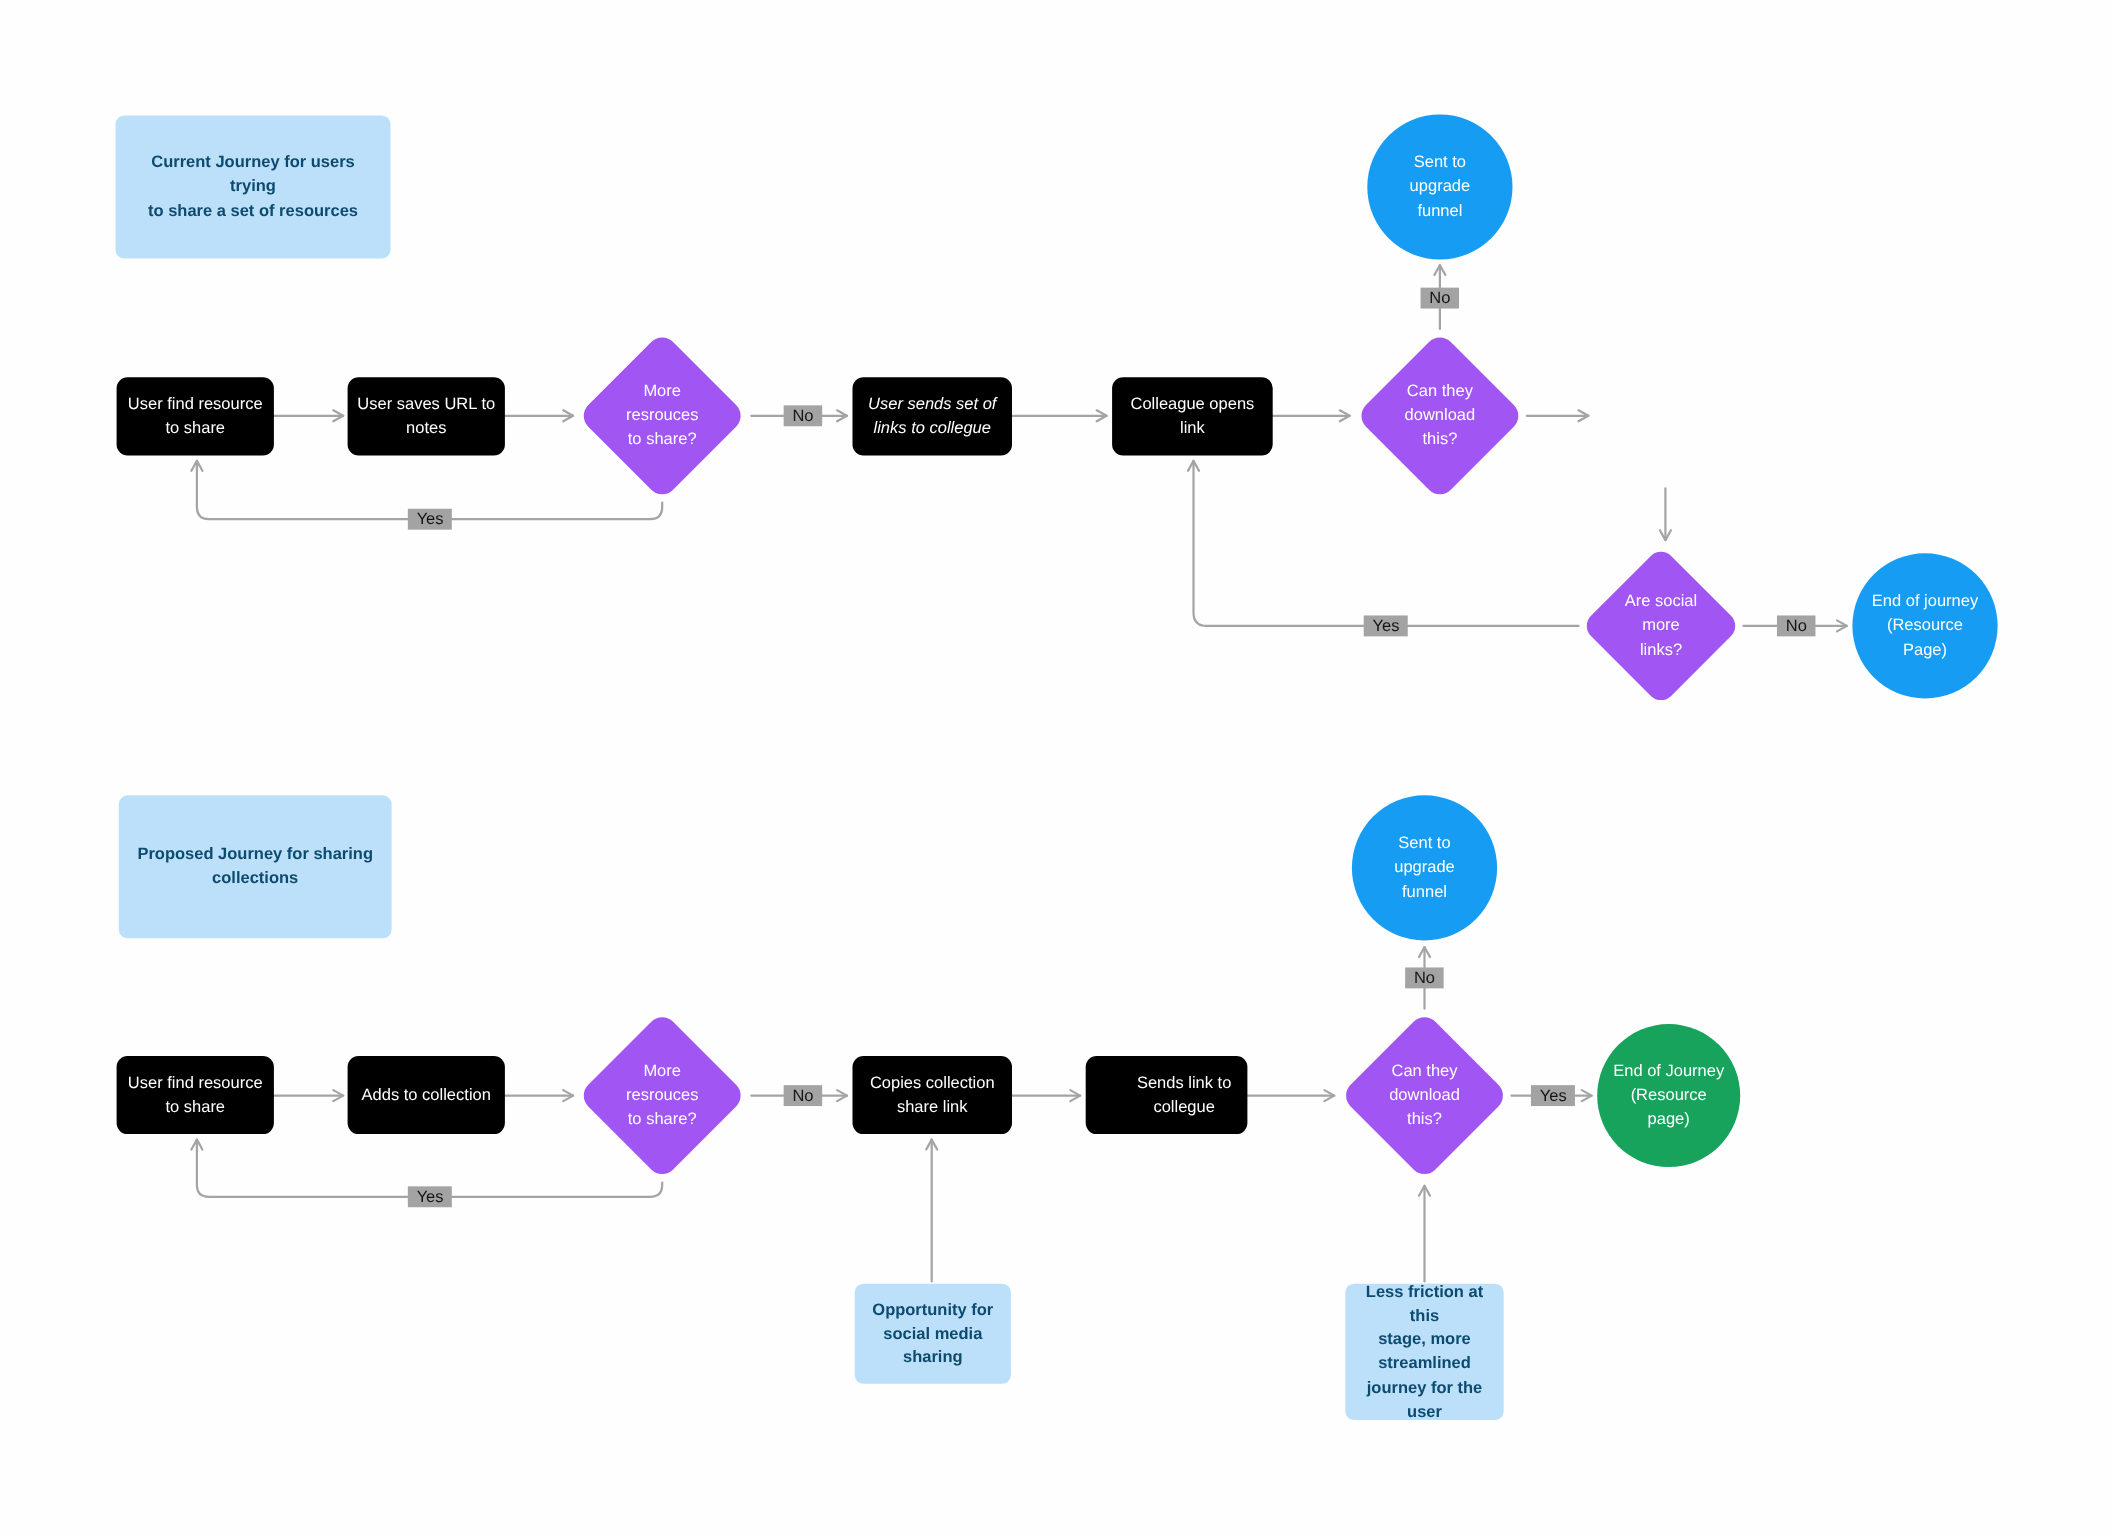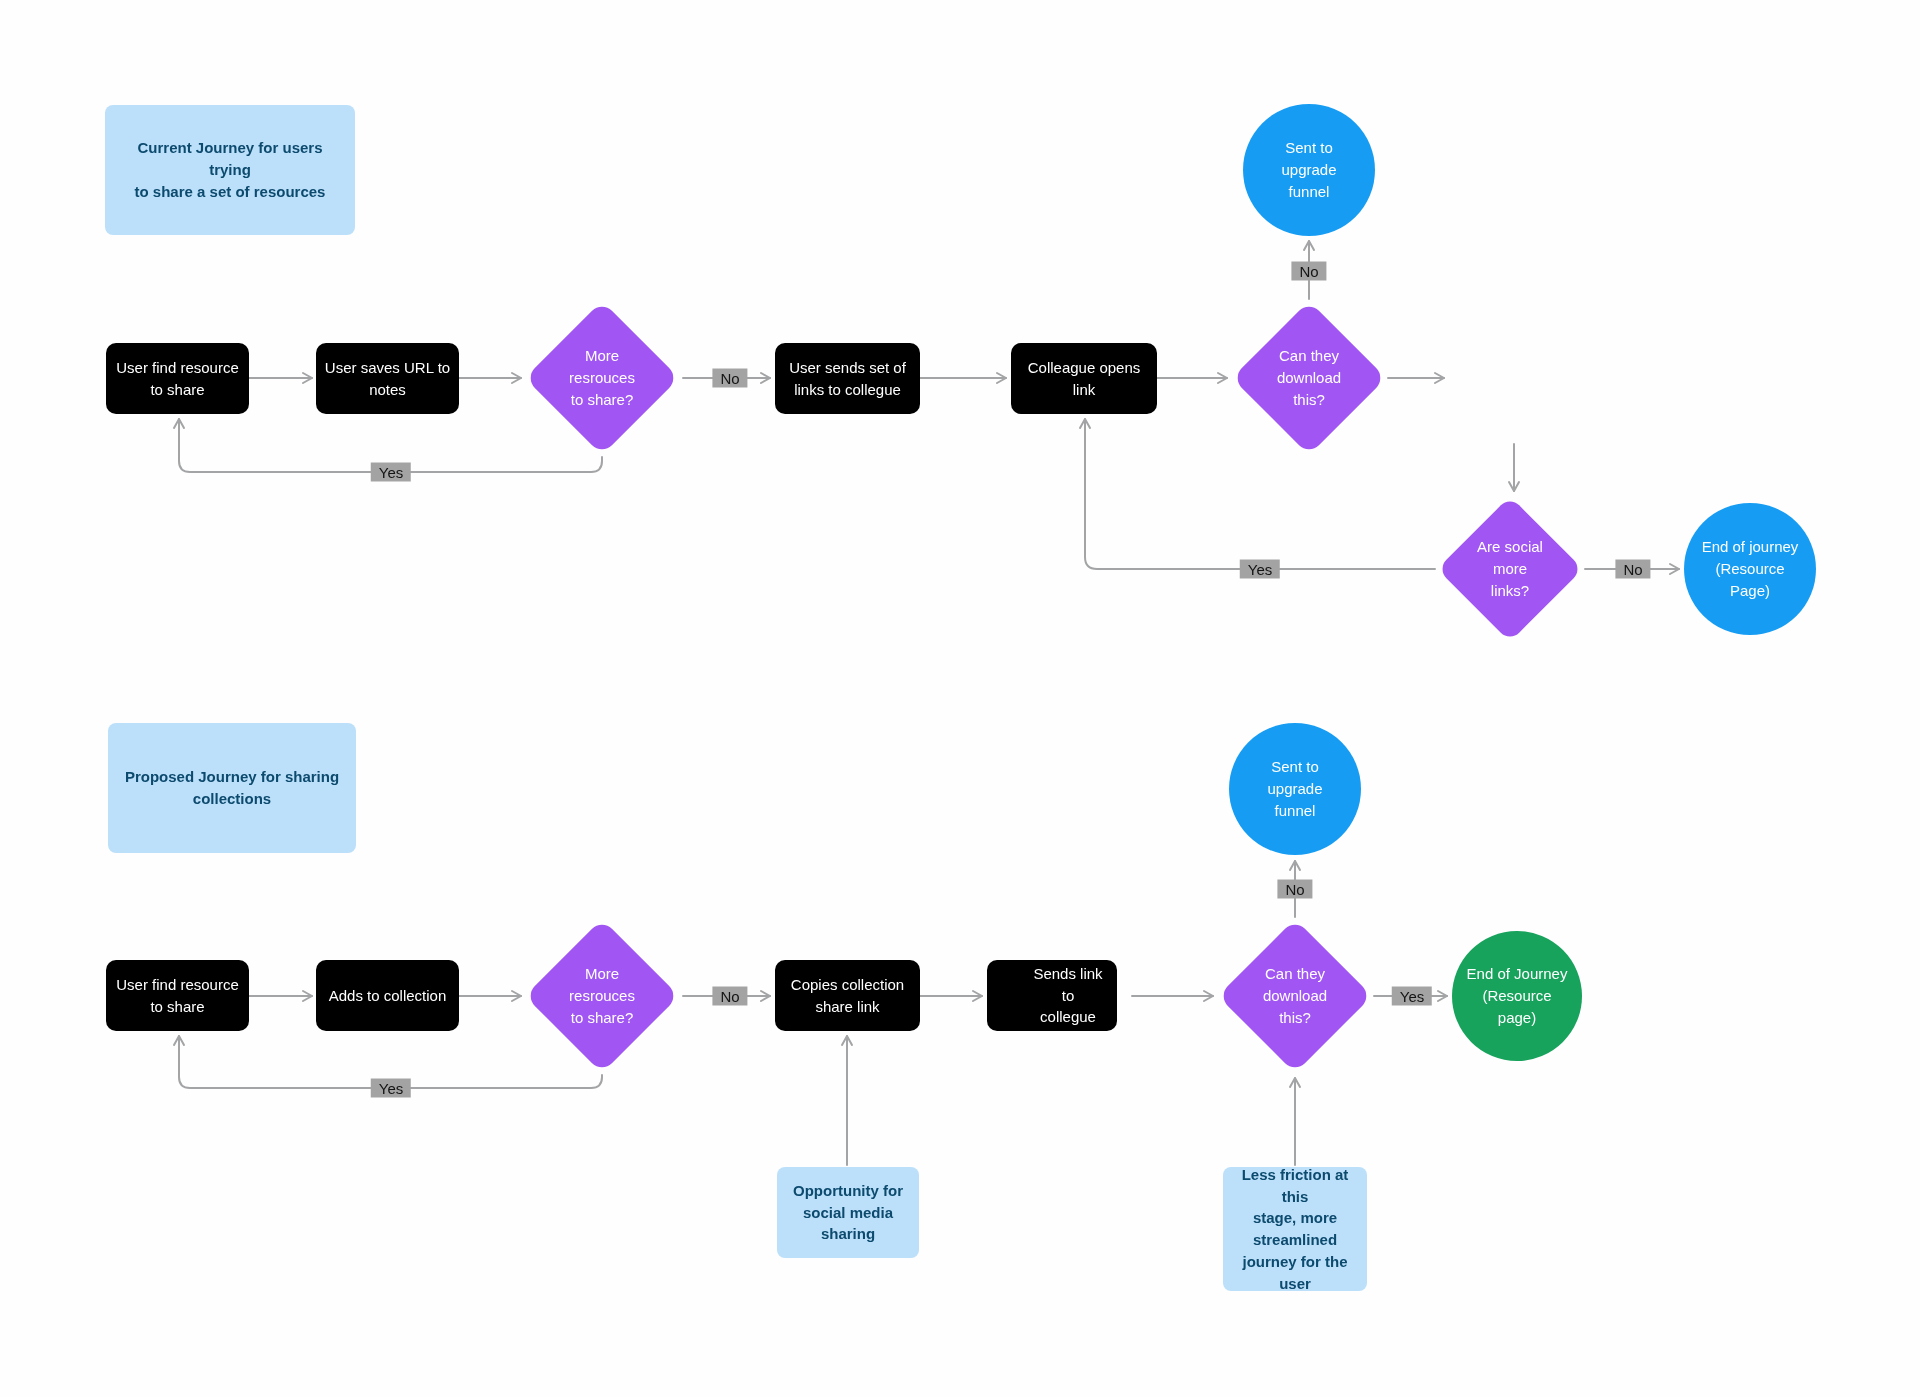--- a/index.html
+++ b/index.html
@@ -97,21 +97,21 @@
   <div class="node rect" style="left:316px; top:343px; width:143px; height:71px;">User saves URL to
 notes</div>
 
   <div class="node diamond" style="left:525px; top:301px; width:154px; height:154px;">
     <div class="diamond-bg"></div>
     <div class="diamond-label">More
 resrouces
 to share?</div>
   </div>
 
-  <div class="node rect" style="left:775px; top:343px; width:145px; height:71px;">User sends set of
+  <div class="node rect" style="left:775px; top:343px; width:145px; height:71px;font-style:italic;">User sends set of
 links to collegue</div>
 
   <div class="node rect" style="left:1011px; top:343px; width:146px; height:71px;">Colleague opens
 link</div>
 
   <div class="node diamond" style="left:1232px; top:301px; width:154px; height:154px;">
     <div class="diamond-bg"></div>
     <div class="diamond-label">Can they
 download
 this?</div>
@@ -150,21 +150,21 @@
   <div class="node diamond" style="left:525px; top:919px; width:154px; height:154px;">
     <div class="diamond-bg"></div>
     <div class="diamond-label">More
 resrouces
 to share?</div>
   </div>
 
   <div class="node rect" style="left:775px; top:960px; width:145px; height:71px;">Copies collection
 share link</div>
 
-  <div class="node rect" style="left:987px; top:960px; width:130px; height:71px;padding-left:40px;">Sends link to
+  <div class="node rect" style="left:987px; top:960px; width:147px; height:71px;padding-left:40px;">Sends link to
 collegue</div>
 
   <div class="node diamond" style="left:1218px; top:919px; width:154px; height:154px;">
     <div class="diamond-bg"></div>
     <div class="diamond-label">Can they
 download
 this?</div>
   </div>
 
   <div class="node circle" style="left:1229px; top:723px; width:132px; height:132px;">Sent to

